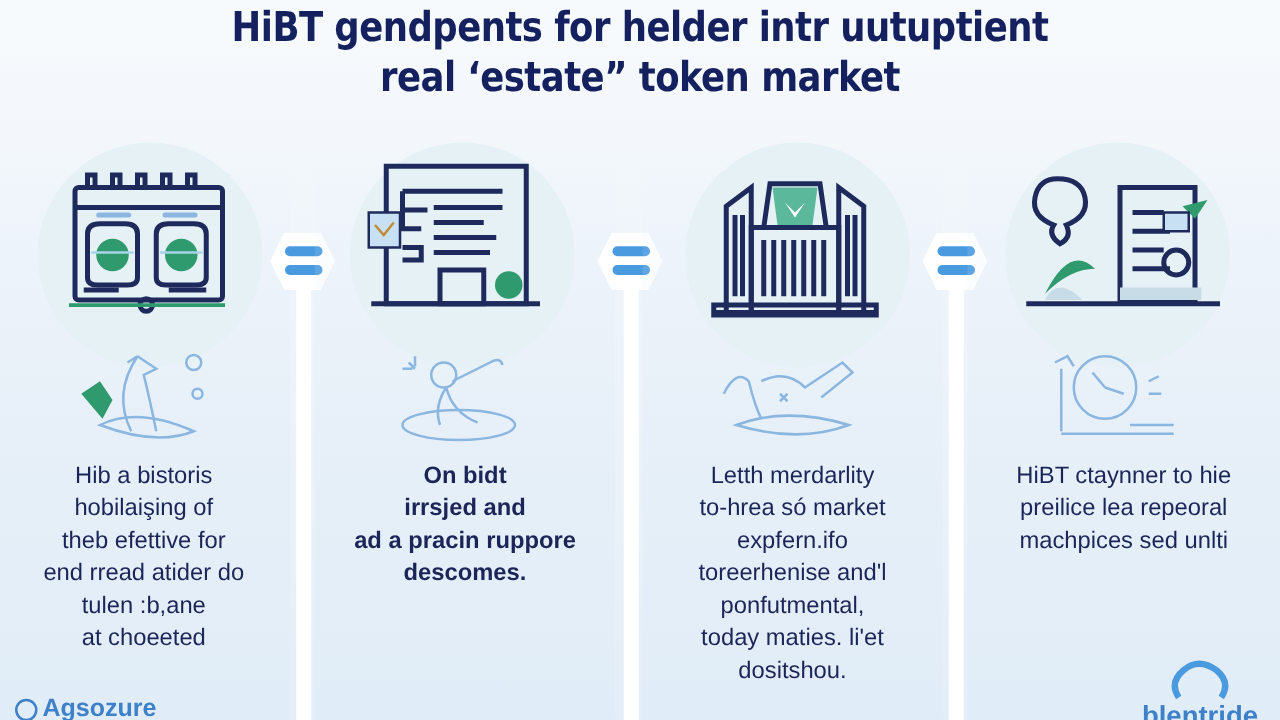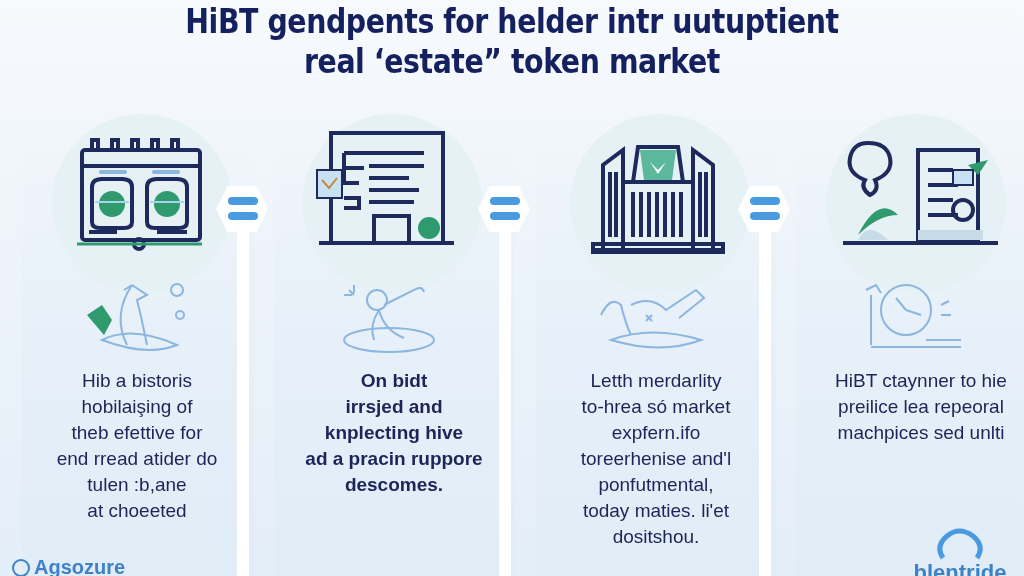--- a/index.html
+++ b/index.html
@@ -10,21 +10,21 @@
       position: relative;
     }
     .title {
       position: absolute; left: 0; top: 2px; width: 1024px;
       text-align: center; color: #14215e;
       font-family: "DejaVu Sans", sans-serif; font-weight: bold;
       font-size: 33px; line-height: 40px; letter-spacing: -0.5px;
       transform: scaleX(0.86); transform-origin: center top;
     }
     .col {
-      position: absolute; top: 110px; height: 466px; margin-left: 22px;
+      position: absolute; top: 110px; height: 466px;
     }
     .col-bg {
       position: absolute; left: 0; top: 0; width: 100%; height: 100%;
       background: linear-gradient(180deg, rgba(238,245,251,0) 0%, rgba(222,235,246,0.6) 100%);
     }
     .icon-circle {
       position: absolute; width: 180px; height: 180px; border-radius: 50%;
       background: #e6f1f5;
     }
     .icon-main { position: absolute; }
@@ -137,21 +137,20 @@
     <g fill="none" stroke="#8ab6e0" stroke-width="2">
       <ellipse cx="50" cy="60" rx="45" ry="12"></ellipse>
       <circle cx="38" cy="20" r="10"></circle>
       <path d="M45 25 l30 -15 q8-5 10 2 M40 30 q5 20 25 28 M40 30 q-10 15 -5 30"></path>
       <path d="M10 10 l5 5 M15 5 v8 M5 15 h8"></path>
     </g>
   </svg>
   <div class="desc" style="left:0px; top:258px;">
     <div>On bidt</div>
     <div>irrsjed and</div>
-    <div>knplecting hive</div>
     <div>ad a pracin ruppore</div>
     <div>descomes.</div>
   </div>
 </div>
 
 <div class="sep" style="left:474px; top:186px; height:390px;">
   <div class="sep-hex"></div>
   <div class="sep-bar" style="top:11px;"></div>
   <div class="sep-bar" style="top:26px;"></div>
   <div class="sep-line"></div>

